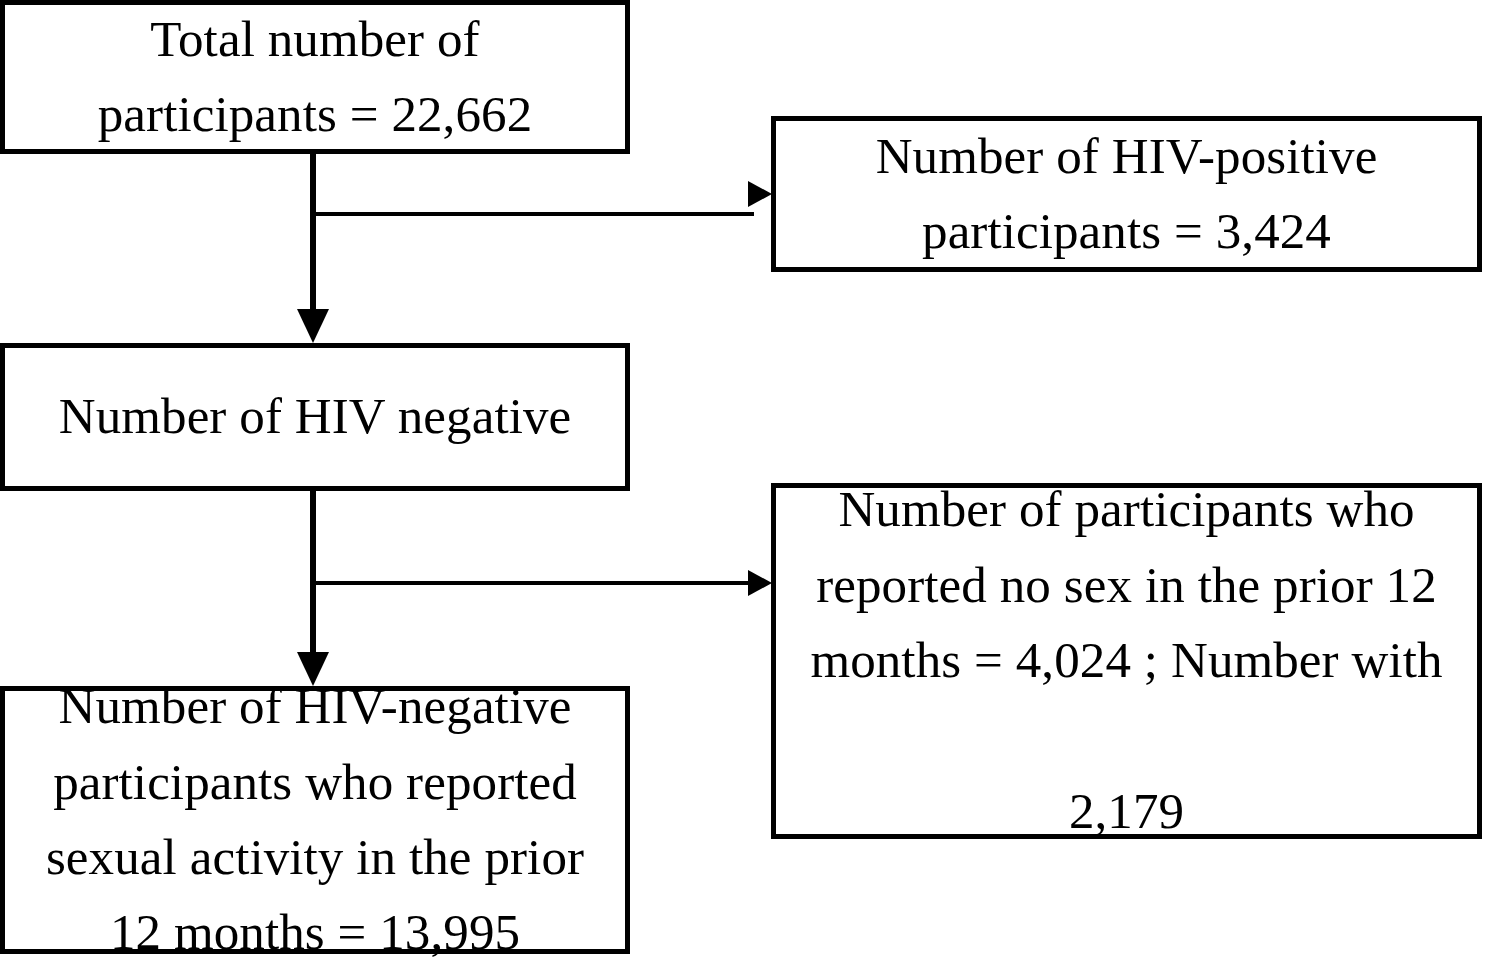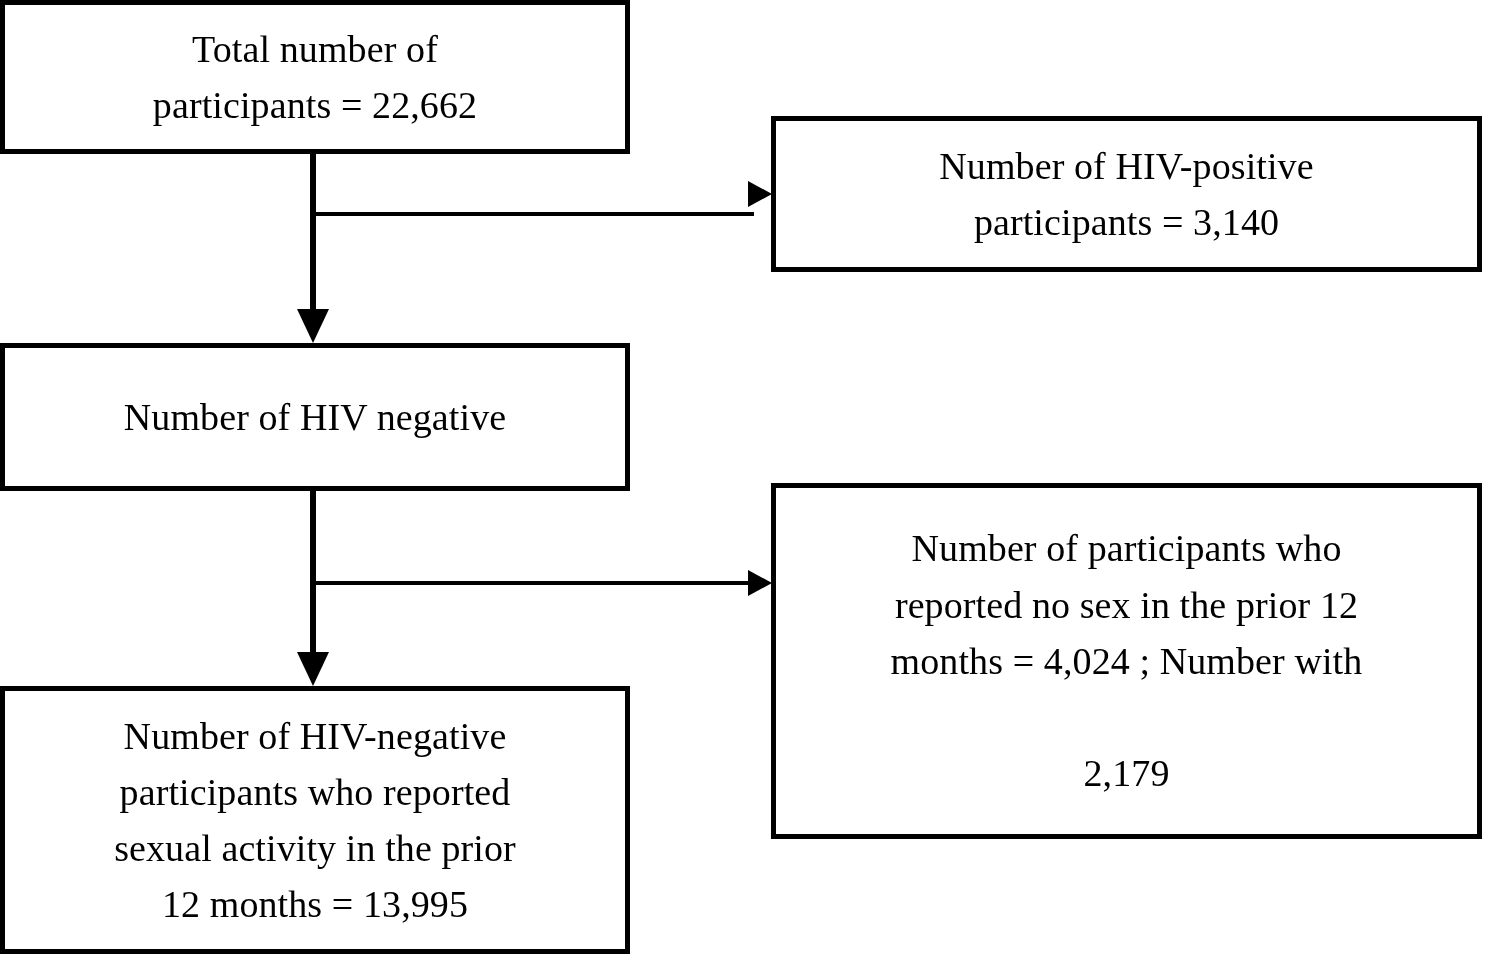--- a/index.html
+++ b/index.html
@@ -19,21 +19,21 @@
   .node {
     position: absolute;
     box-sizing: border-box;
     border: 5px solid #000000;
     background: #ffffff;
     display: flex;
     align-items: center;
     justify-content: center;
     text-align: center;
     color: #000000;
-    font-size: 38px;
+    font-size: 51px;
     line-height: 1.48;
     letter-spacing: 0.1px;
     padding: 2px 14px;
     z-index: 2;
   }
   .node-text {
     display: block;
     width: 100%;
   }
 
@@ -89,21 +89,21 @@
 </head>
 <body>
 
 <div id="canvas">
 
   <div class="node" id="box-total">
     <span class="node-text"><span>Total number of</span><br><span>participants = 22,662</span></span>
   </div>
 
   <div class="node" id="box-hiv-positive">
-    <span class="node-text"><span>Number of HIV-positive</span><br><span>participants = 3,140</span></span>
+    <span class="node-text"><span>Number of HIV-positive</span><br><span>participants = 3,424</span></span>
   </div>
 
   <div class="node" id="box-hiv-negative">
     <span class="node-text"><span>Number of HIV negative</span><br></span>
   </div>
 
   <div class="node" id="box-excluded">
     <span class="node-text"><span>Number of participants who</span><br><span>reported no sex in the prior 12</span><br><span>months = 4,024  ; Number with</span><br><br><span>2,179</span></span>
   </div>
 

